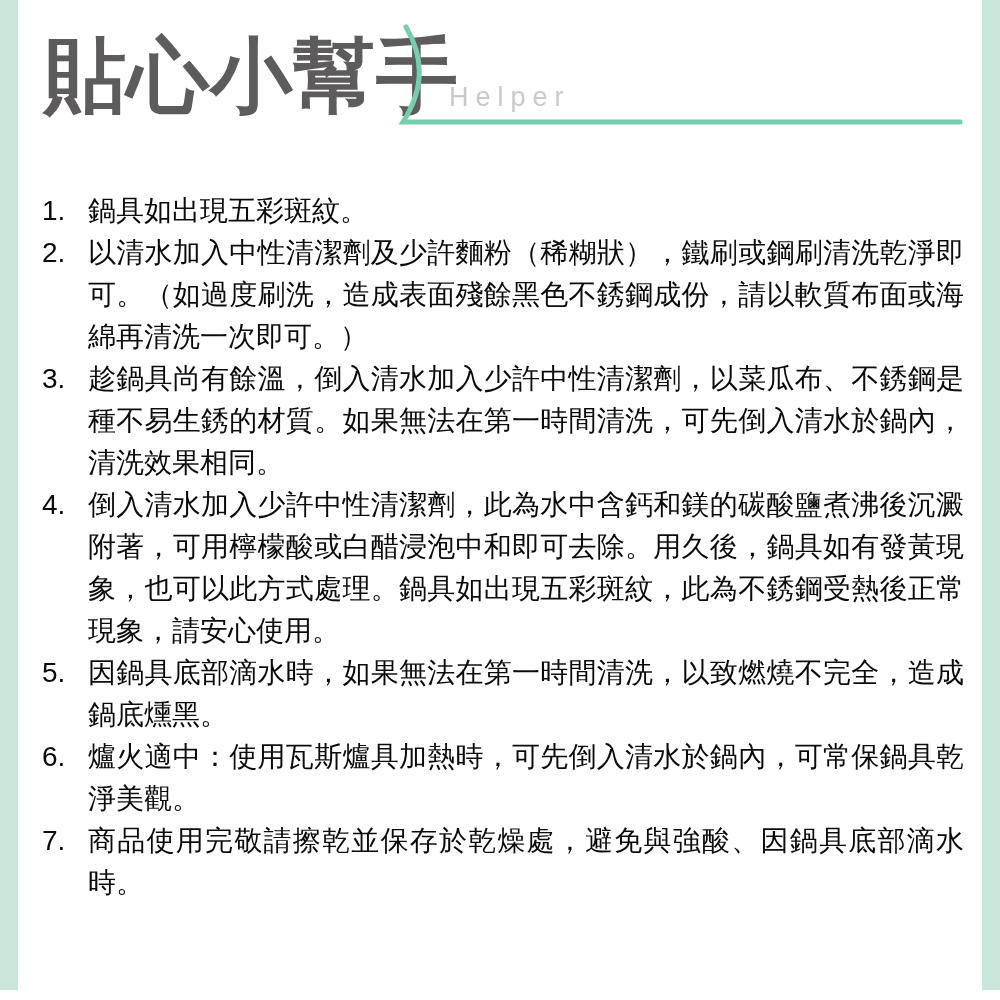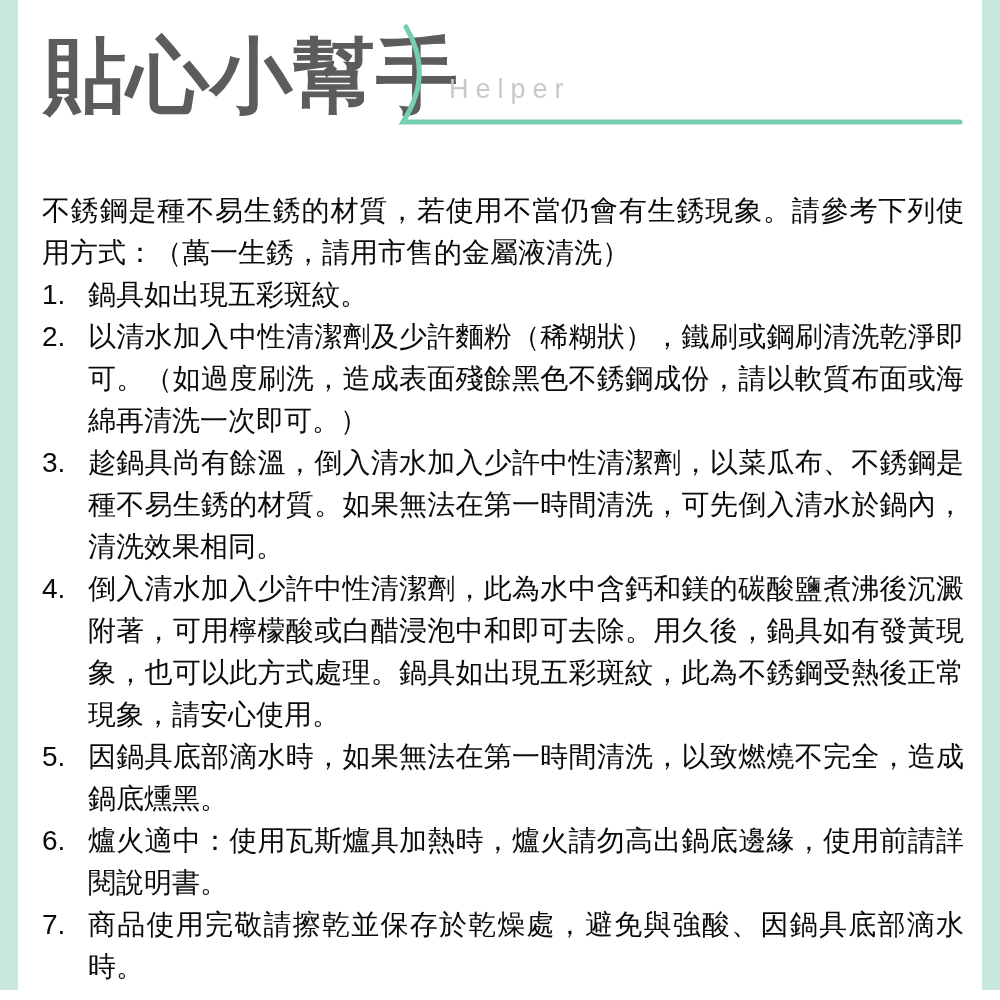--- a/index.html
+++ b/index.html
@@ -25,21 +25,21 @@
   .header { position: absolute; left: 0; top: 0; width: 1000px; height: 170px; }
   .page-title {
     position: absolute; left: 44px; top: 22px;
     margin: 0;
     font-size: 82px; font-weight: bold;
     color: #5d5b5b;
     letter-spacing: 1px;
     white-space: nowrap;
   }
   .page-subtitle {
-    position: absolute; left: 449px; top: 74px;
+    position: absolute; left: 449px; top: 82px;
     font-size: 27px; font-weight: normal;
     color: #c8c9c9;
     letter-spacing: 7px;
     white-space: nowrap;
   }
   .header-decoration { position: absolute; left: 0; top: 0; }
 
   
   .instructions {
     position: absolute; left: 42px; top: 190px; width: 922px;
@@ -65,21 +65,20 @@
     <h1 class="page-title">貼心小幫手</h1>
 
     <svg class="header-decoration" width="1000" height="170" viewBox="0 0 1000 170">
       <path d="M 406 27 Q 434 74 403 122 L 960 122" fill="none" stroke="#76cfac" stroke-width="5" stroke-linecap="round"></path>
     </svg>
 
     <span class="page-subtitle">Helper</span>
   </div>
 
   <div class="instructions">
-    <p class="intro">不銹鋼是種不易生銹的材質，若使用不當仍會有生銹現象。請參考下列使用方式：（萬一生銹，請用市售的金屬液清洗）</p>
 
     <ol class="instruction-list">
 
     <li>
         <span class="item-num">1.</span>
         <span class="item-txt">鍋具如出現五彩斑紋。</span>
       </li>
         <li>
         <span class="item-num">2.</span>
         <span class="item-txt">以清水加入中性清潔劑及少許麵粉（稀糊狀），鐵刷或鋼刷清洗乾淨即可。（如過度刷洗，造成表面殘餘黑色不銹鋼成份，請以軟質布面或海綿再清洗一次即可。）</span>
@@ -91,21 +90,21 @@
         <li>
         <span class="item-num">4.</span>
         <span class="item-txt">倒入清水加入少許中性清潔劑，此為水中含鈣和鎂的碳酸鹽煮沸後沉澱附著，可用檸檬酸或白醋浸泡中和即可去除。用久後，鍋具如有發黃現象，也可以此方式處理。鍋具如出現五彩斑紋，此為不銹鋼受熱後正常現象，請安心使用。</span>
       </li>
         <li>
         <span class="item-num">5.</span>
         <span class="item-txt">因鍋具底部滴水時，如果無法在第一時間清洗，以致燃燒不完全，造成鍋底燻黑。</span>
       </li>
         <li>
         <span class="item-num">6.</span>
-        <span class="item-txt">爐火適中：使用瓦斯爐具加熱時，爐火請勿高出鍋底邊緣，使用前請詳閱說明書。</span>
+        <span class="item-txt">爐火適中：使用瓦斯爐具加熱時，可先倒入清水於鍋內，可常保鍋具乾淨美觀。</span>
       </li>
         <li>
         <span class="item-num">7.</span>
         <span class="item-txt">商品使用完敬請擦乾並保存於乾燥處，避免與強酸、因鍋具底部滴水時。</span>
       </li>
       </ol>
   </div>
 
 </div>
 

